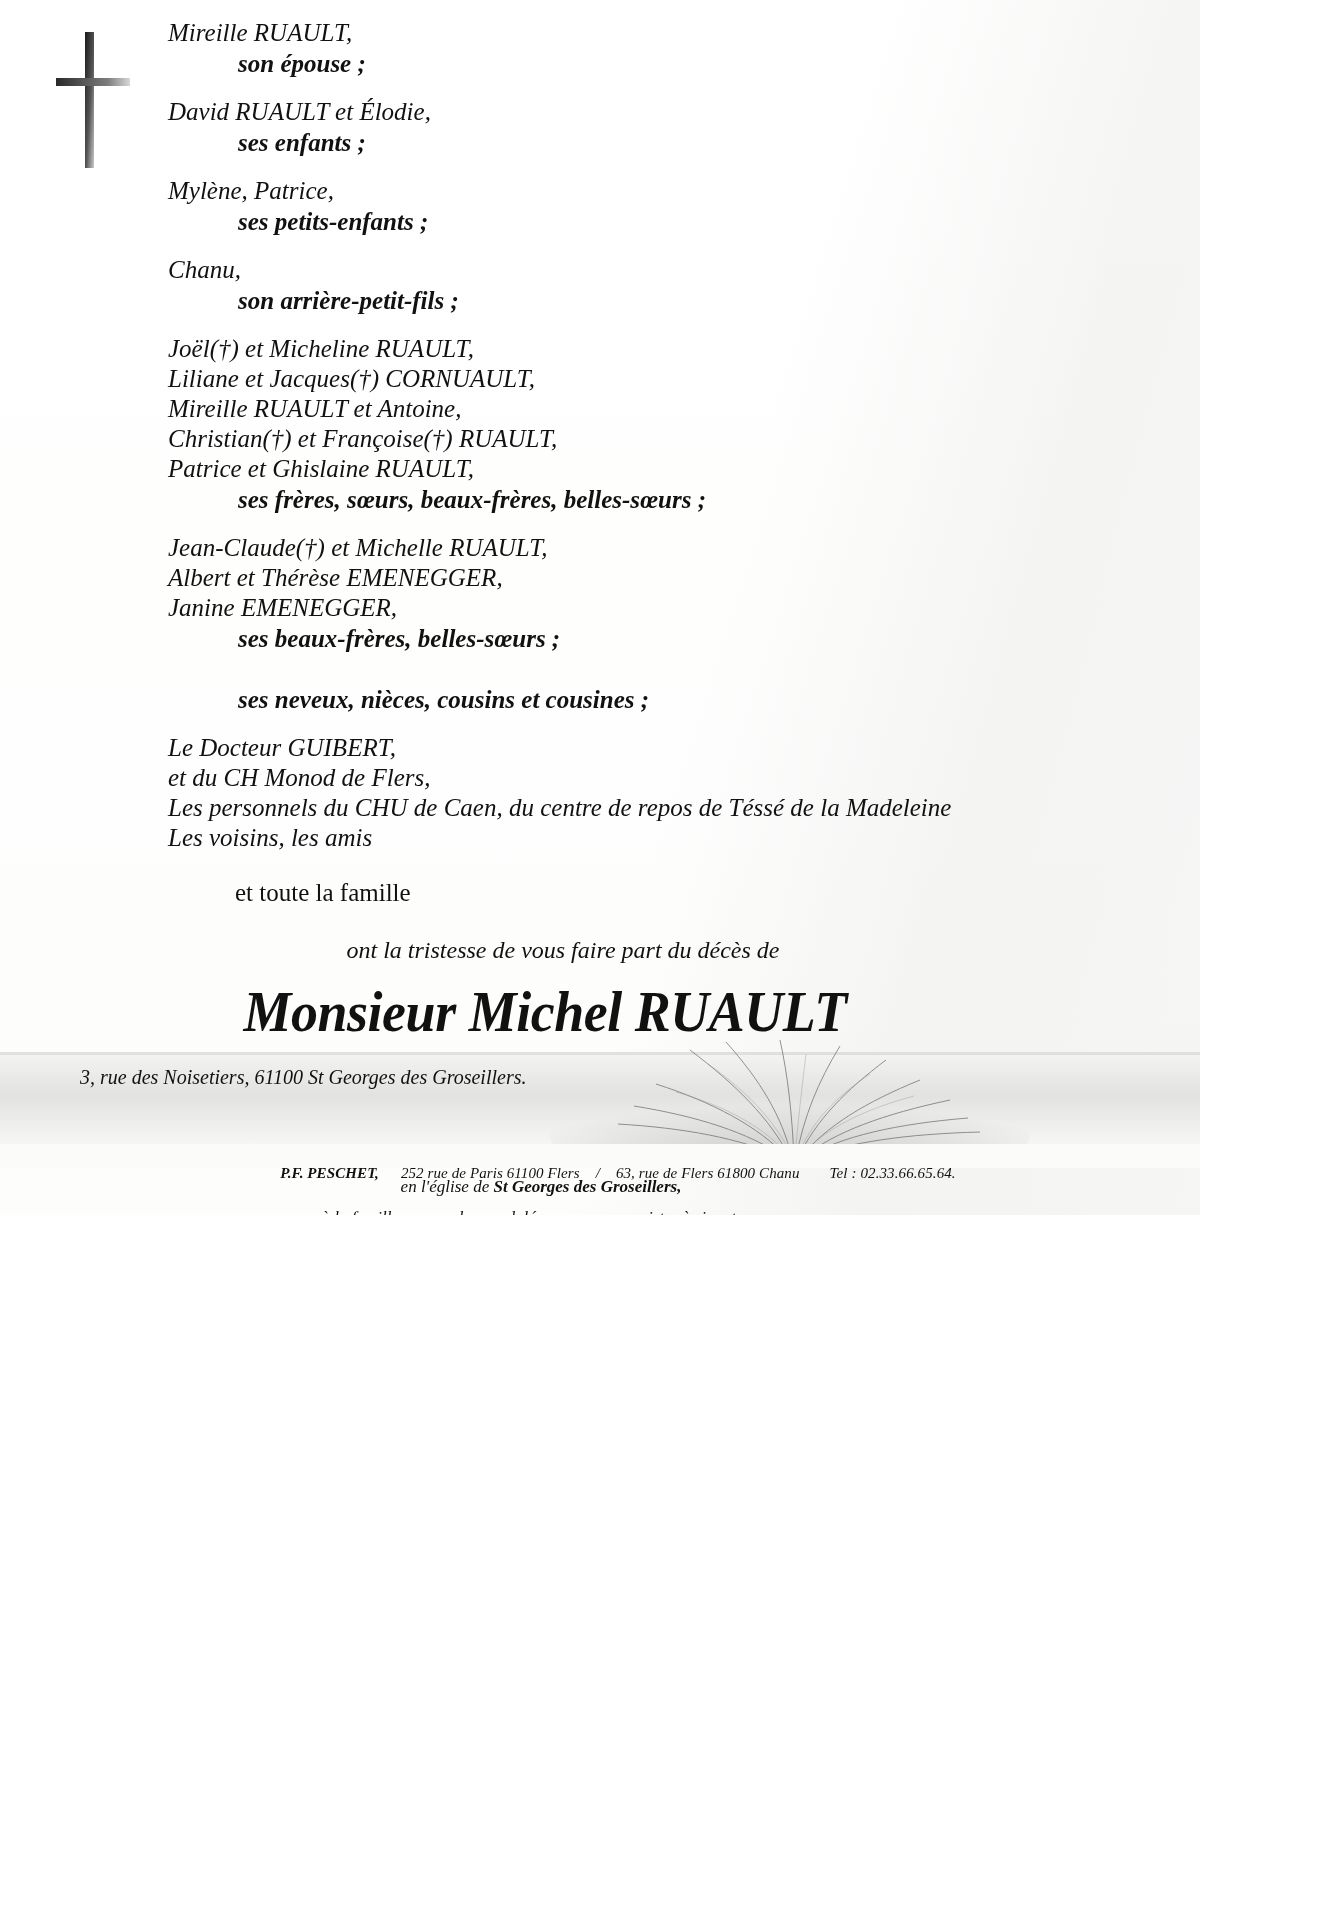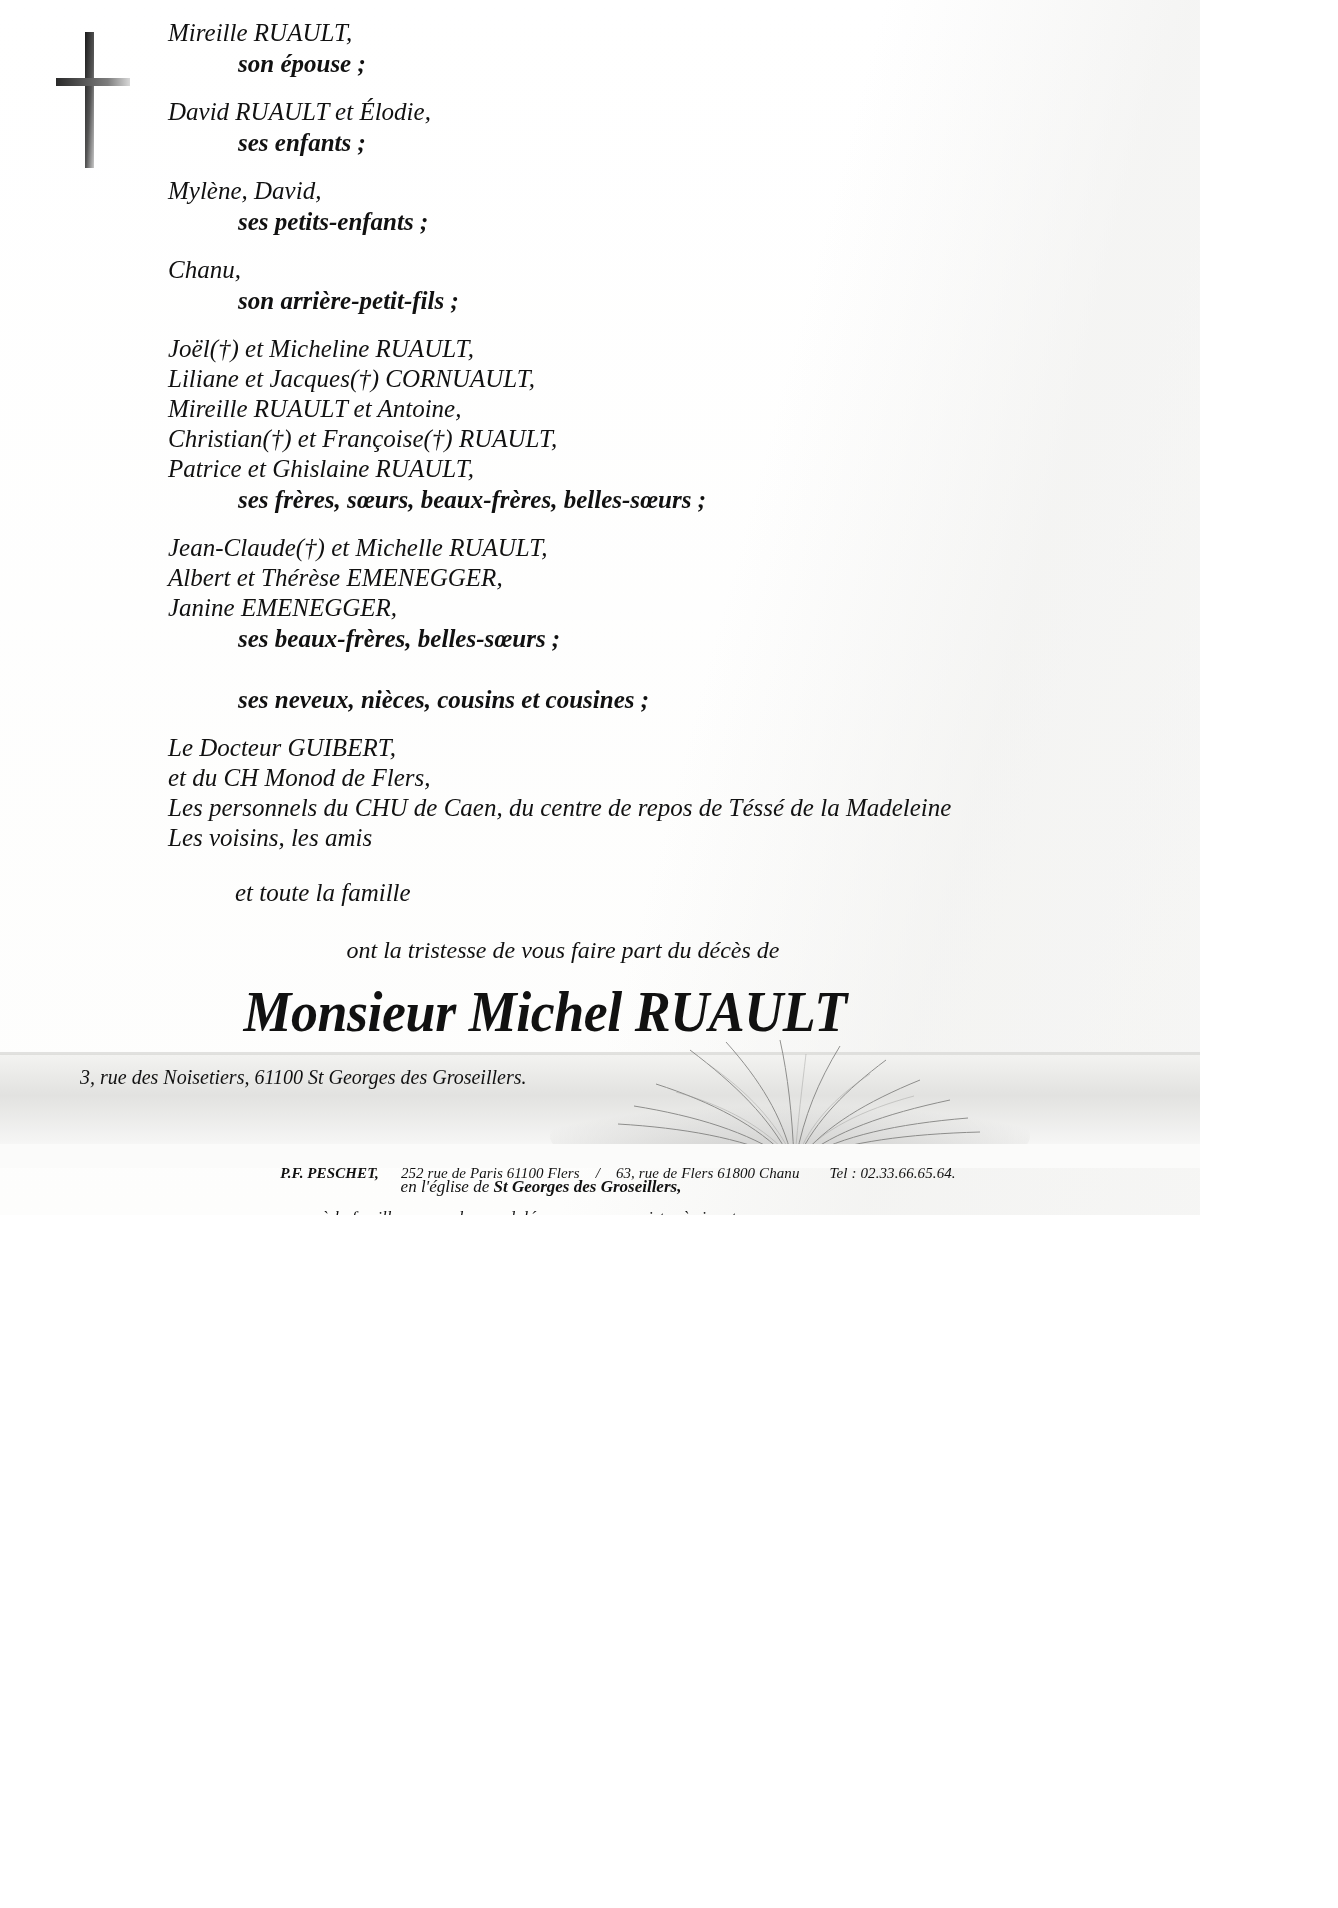--- a/index.html
+++ b/index.html
@@ -58,21 +58,20 @@
     line-height:31px;
     margin-left:238px;
     white-space:nowrap;
   }
   .gap{height:18px;}
   .gap-lg{height:30px;}
 
   .wide{ white-space:nowrap; }
 
   .famille{
-    font-style:italic;
     font-size:25px;
     margin-left:235px;
     margin-top:26px;
   }
 
   .ont{
     font-style:italic;
     font-size:24px;
     text-align:center;
     margin-top:30px;
@@ -186,21 +185,21 @@
     </div>
     <div class="gap"></div>
 
     <div class="blk">
       <div class="nm">David RUAULT et Élodie,</div>
       <div class="rel">ses enfants ;</div>
     </div>
     <div class="gap"></div>
 
     <div class="blk">
-      <div class="nm">Mylène, David,</div>
+      <div class="nm">Mylène, Patrice,</div>
       <div class="rel">ses petits-enfants ;</div>
     </div>
     <div class="gap"></div>
 
     <div class="blk">
       <div class="nm">Chanu,</div>
       <div class="rel">son arrière-petit-fils ;</div>
     </div>
     <div class="gap"></div>
 

